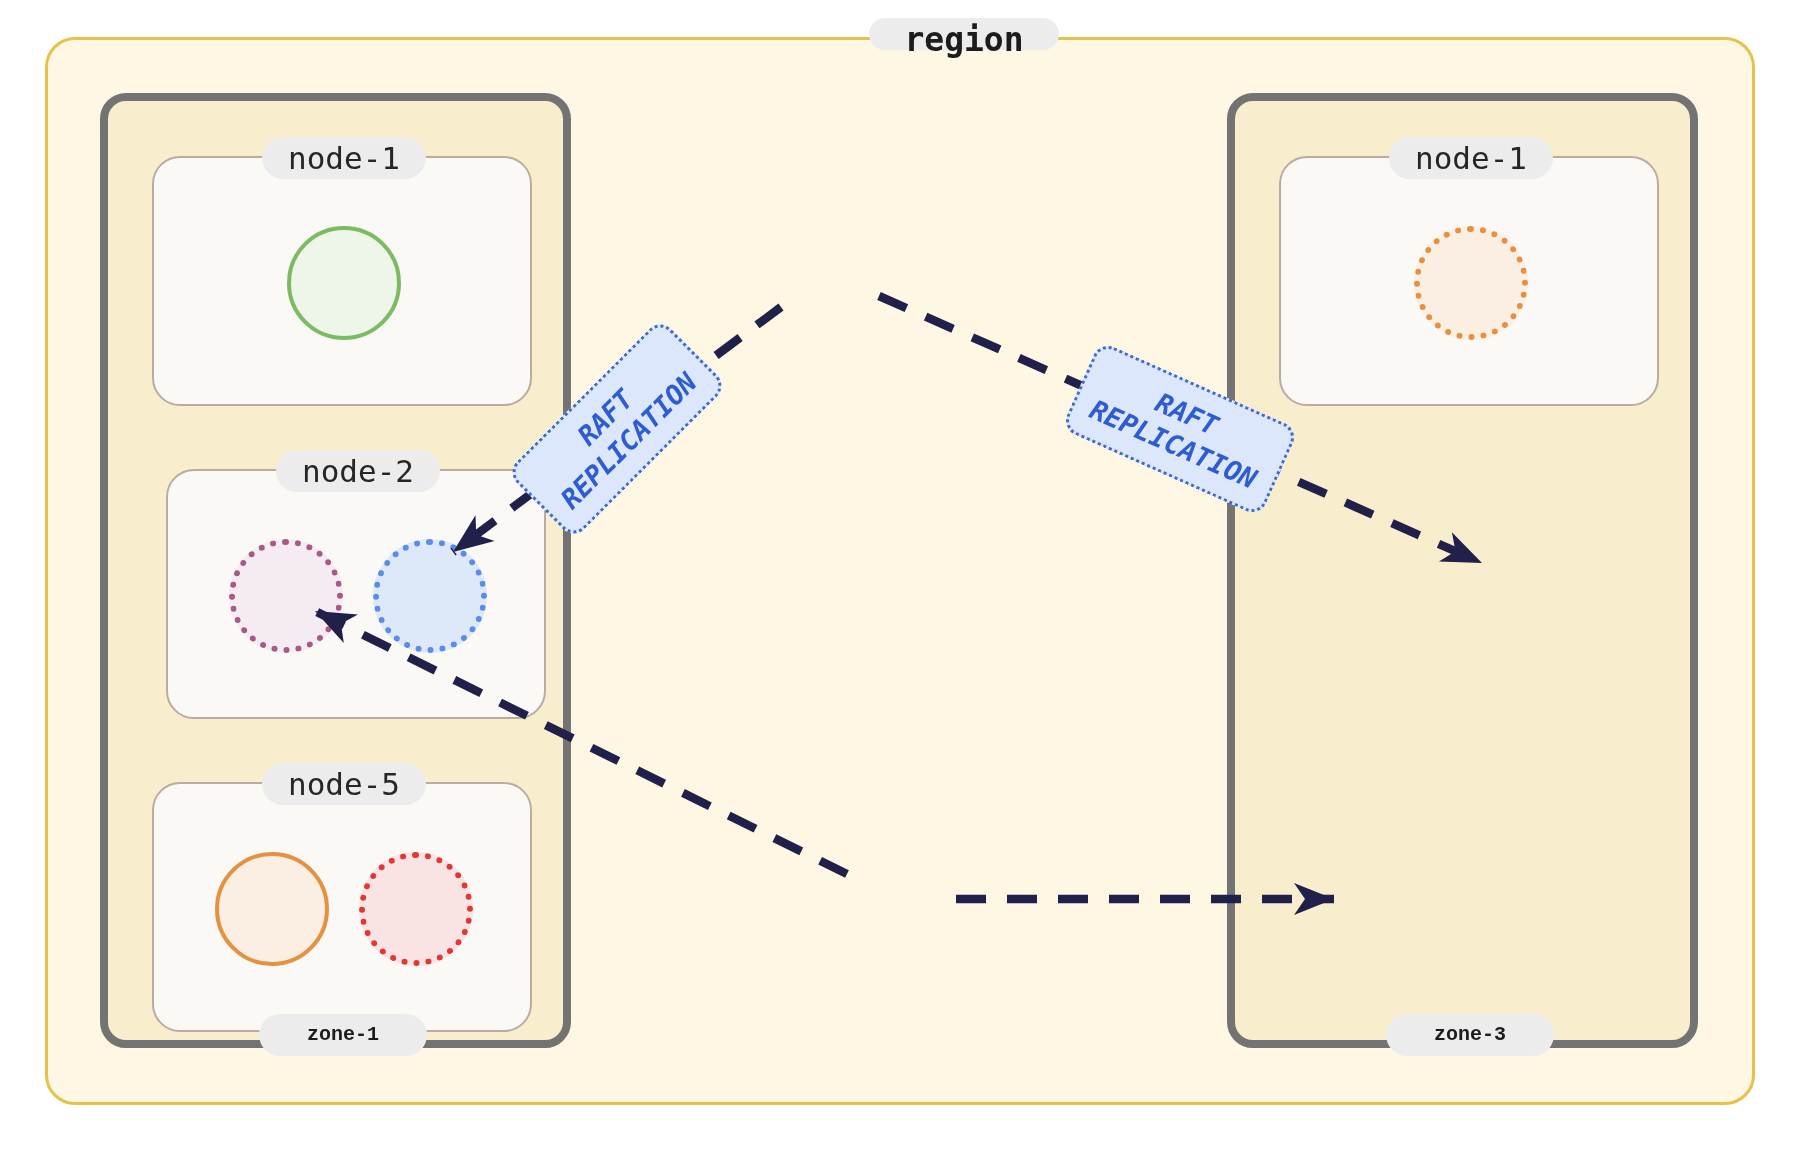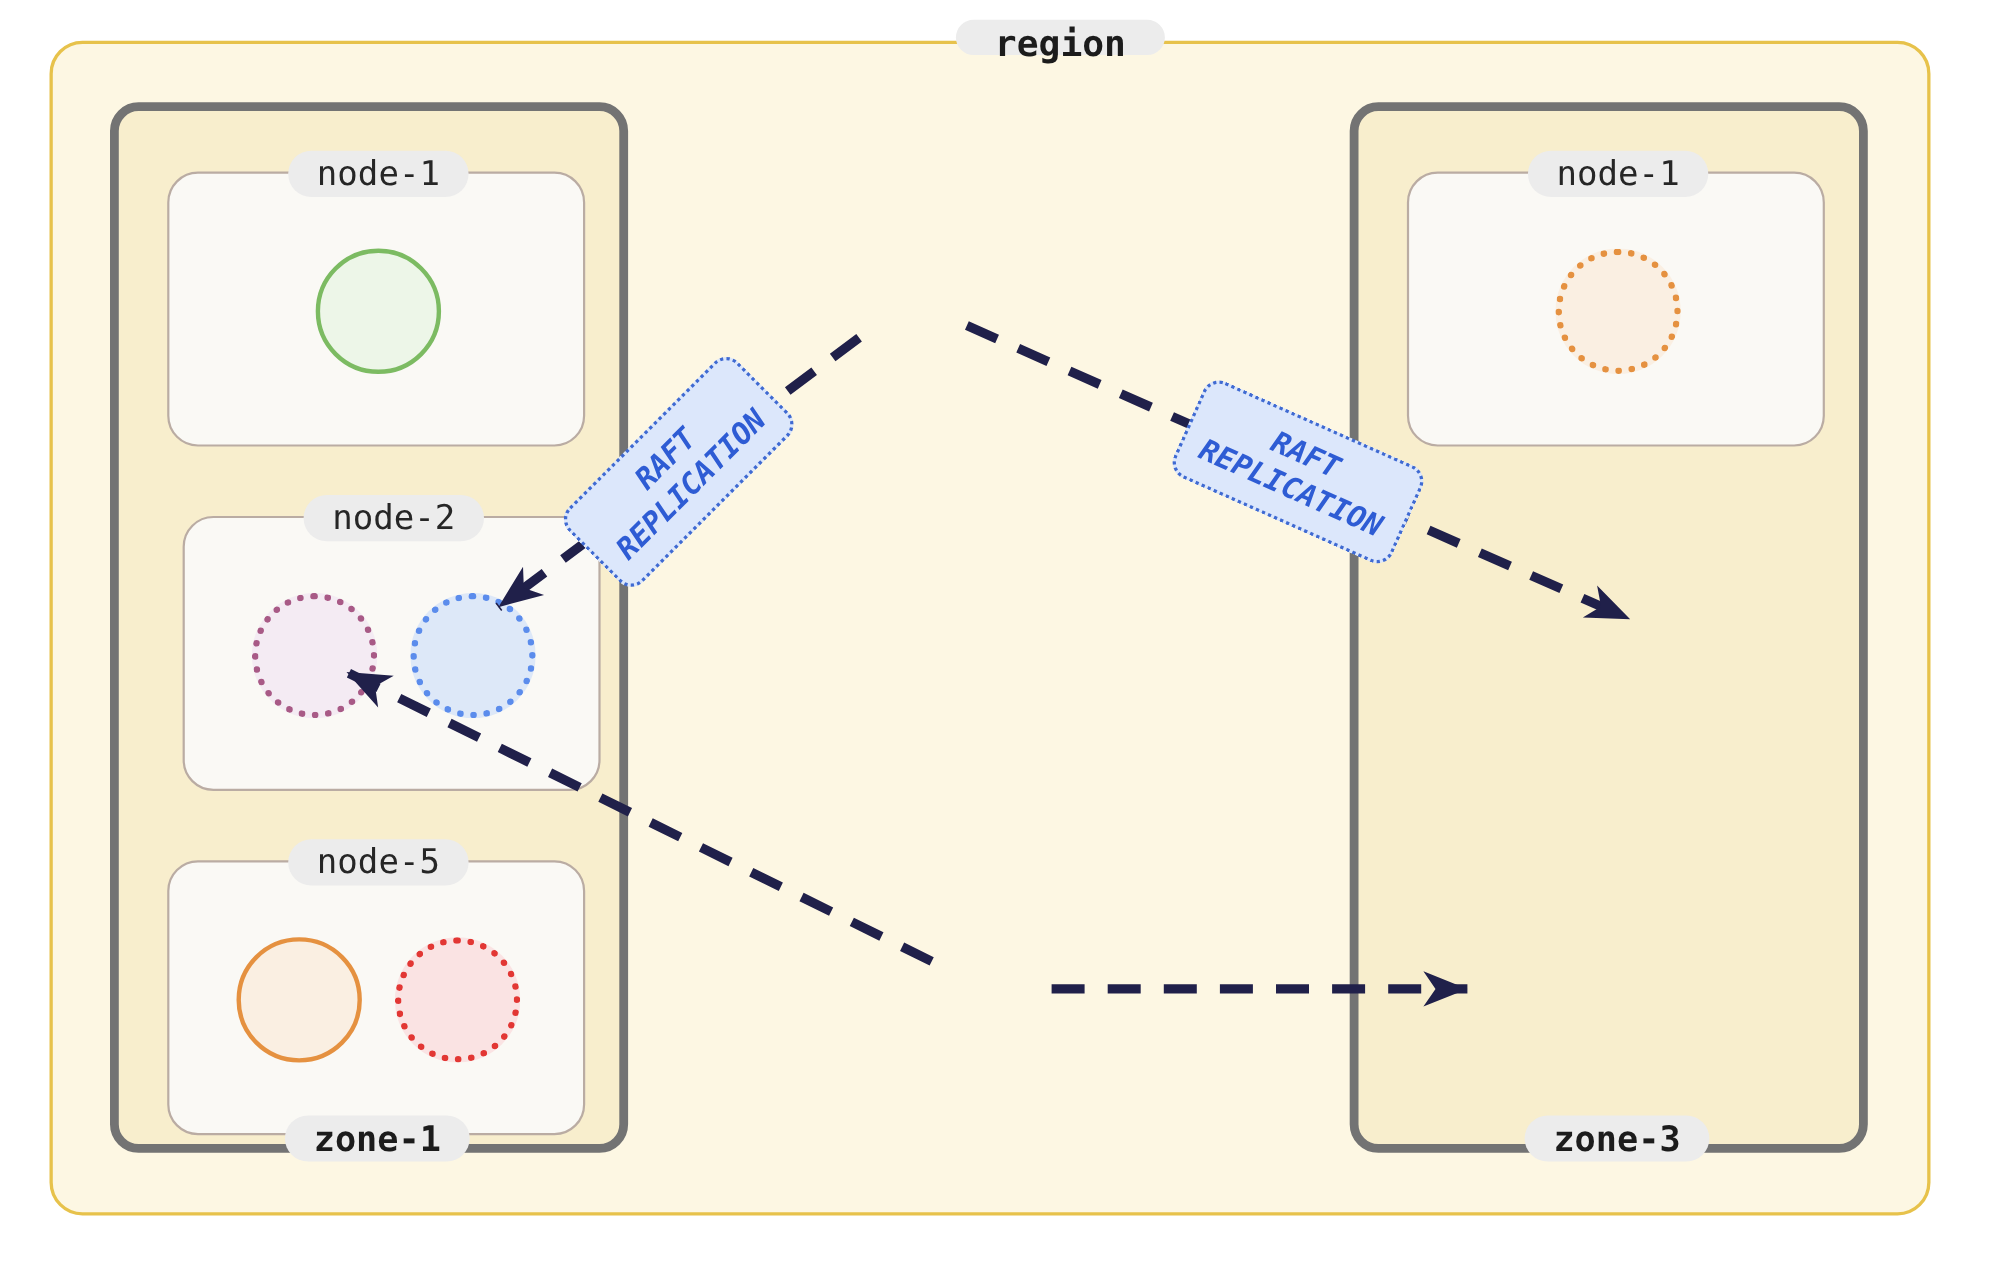--- a/index.html
+++ b/index.html
@@ -17,21 +17,21 @@
   .nodebox.r1{top:148px;} .nodebox.r2{top:461px;margin-left:14px;} .nodebox.r3{top:774px;}
   .col1 .nodebox{left:145.5px;} .col2 .nodebox{left:708.5px;} .col3 .nodebox{left:1272.5px;}
   .zone .nodebox{left:44px;}   
 
   
   .pill{position:absolute;background:#ececec;border-radius:22px;color:#1c1c1c;
         text-align:center;white-space:nowrap;}
   .region-pill{left:821px;top:-22px;width:190px;height:32px;line-height:44px;
                font-size:33px;font-weight:bold;}
   .zone-pill{left:151px;top:913px;width:168px;height:42px;line-height:42px;
-             font-size:32px;font-weight:bold;}
+             font-size:20px;font-weight:bold;font-family:Liberation Mono, monospace;}
   .node-pill{left:108px;top:-21px;width:164px;height:42px;line-height:42px;
              font-size:31px;font-weight:normal;color:#262626;}
 
   
   .replica{position:absolute;width:114px;height:114px;border-radius:50%;
            box-sizing:border-box;top:68px;}
   .replica.single{left:133px;} .replica.lft{left:61px;} .replica.rgt{left:205px;}
   .replica.solid{border-style:solid;border-width:4px;}
   .replica.dotted{border-style:dotted;border-width:6.5px;}
   .replica.c-green {border-color:#7cbb62;background:#edf6e8;}

